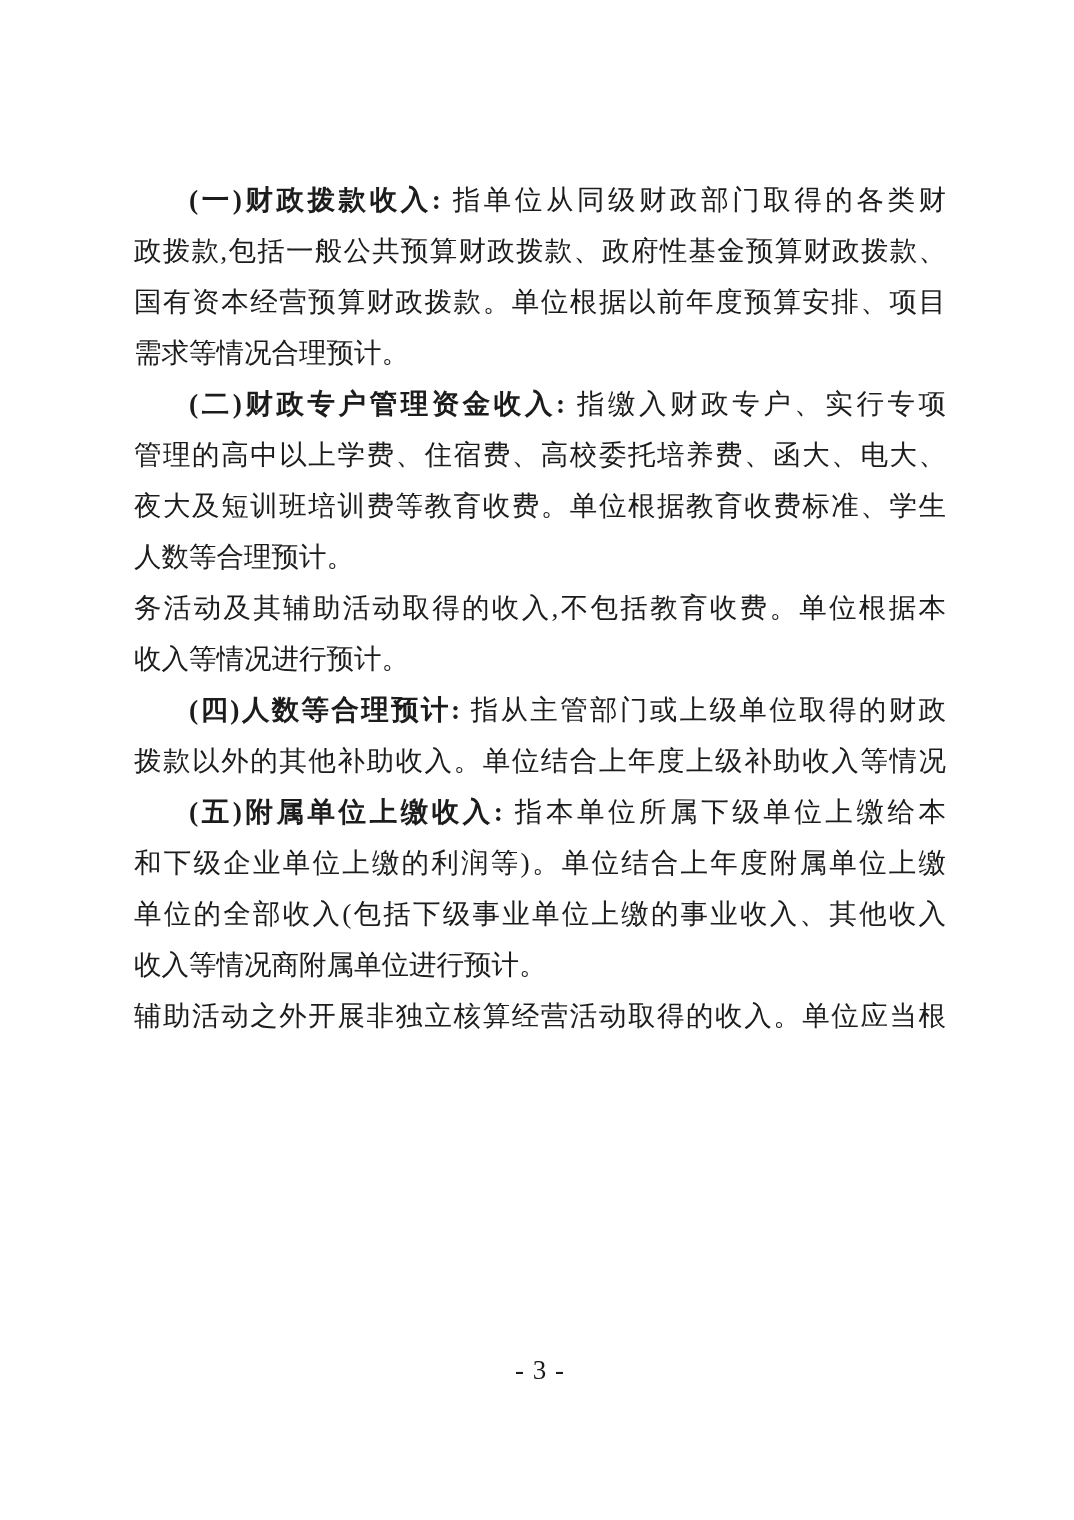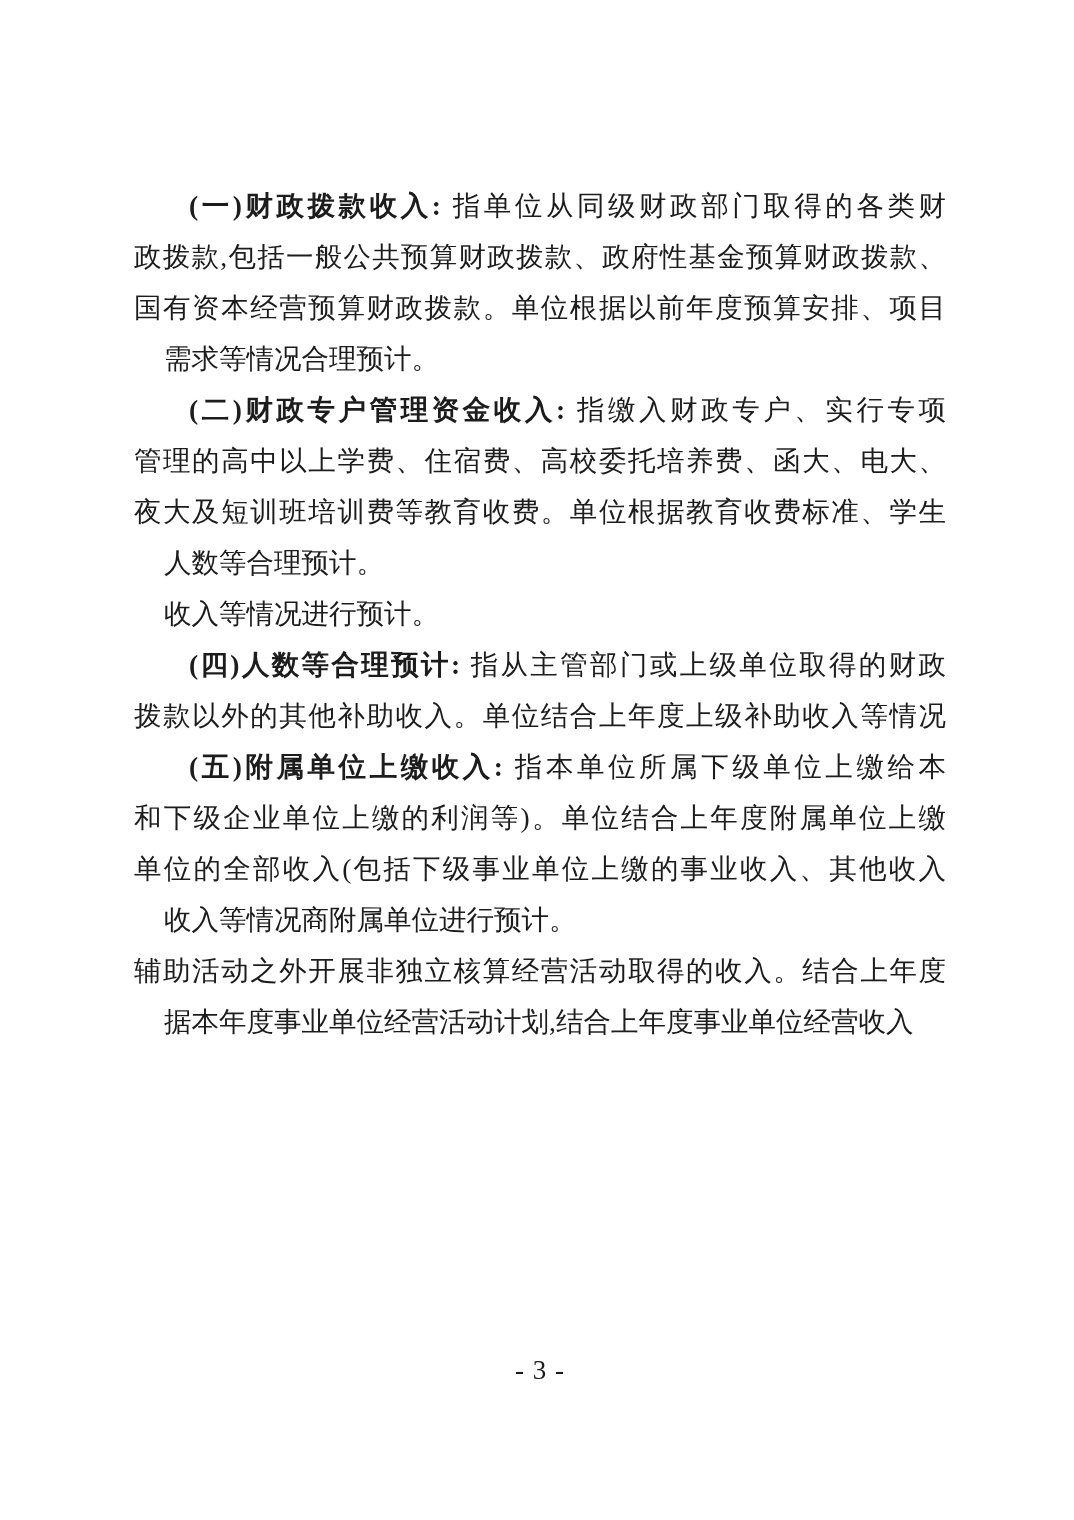--- a/index.html
+++ b/index.html
@@ -11,34 +11,34 @@
     position: relative;
     width: 1074px;
     height: 1520px;
     overflow: hidden;
     font-family: "Liberation Serif", "DejaVu Serif", serif;
     color: #1c1c1c;
   }
   .doc {
     position: absolute;
     left: 134px;
-    top: 180px;
+    top: 174px;
     width: 812px;
     font-size: 27.5px;
   }
   .para { margin: 0; padding: 0; }
   .line {
     height: 51px;
     line-height: 51px;
     text-align: justify;
     text-align-last: justify;
     overflow: hidden;
   }
   .line.first { text-indent: 2em; }
-  .line.last { text-align-last: left; margin-left: 30px; }
+  .line.last { text-align-last: left; }
   .h {
     font-weight: bold;
     margin-right: 0.3em;
   }
   .page-num {
     position: absolute;
     top: 1350px;
     left: 134px;
     width: 812px;
     height: 40px;
@@ -61,35 +61,35 @@
   </section>
 
   <section class="para">
     <div class="line first"><b class="h">(二)财政专户管理资金收入:</b><span>指缴入财政专户、实行专项</span></div>
     <div class="line">管理的高中以上学费、住宿费、高校委托培养费、函大、电大、</div>
     <div class="line">夜大及短训班培训费等教育收费。单位根据教育收费标准、学生</div>
     <div class="line last">人数等合理预计。</div>
   </section>
 
   <section class="para">
+    <div class="line">务活动及其辅助活动取得的收入,不包括教育收费。单位根据本</div>
     <div class="line last">收入等情况进行预计。</div>
   </section>
 
   <section class="para">
     <div class="line first"><b class="h">(四)人数等合理预计:</b><span>指从主管部门或上级单位取得的财政</span></div>
     <div class="line">拨款以外的其他补助收入。单位结合上年度上级补助收入等情况</div>
   </section>
 
   <section class="para">
     <div class="line first"><b class="h">(五)附属单位上缴收入:</b><span>指本单位所属下级单位上缴给本</span></div>
     <div class="line">和下级企业单位上缴的利润等)。单位结合上年度附属单位上缴</div>
     <div class="line">单位的全部收入(包括下级事业单位上缴的事业收入、其他收入</div>
     <div class="line last">收入等情况商附属单位进行预计。</div>
   </section>
 
   <section class="para">
-    <div class="line">辅助活动之外开展非独立核算经营活动取得的收入。结合上年度</div>
-    <div class="line last">据本年度事业单位经营活动计划,结合上年度事业单位经营收入</div>
+    <div class="line">辅助活动之外开展非独立核算经营活动取得的收入。单位应当根</div>
   </section>
 
 </div>
 
 <div class="page-num">- 3 -</div>
 
 </body></html>

